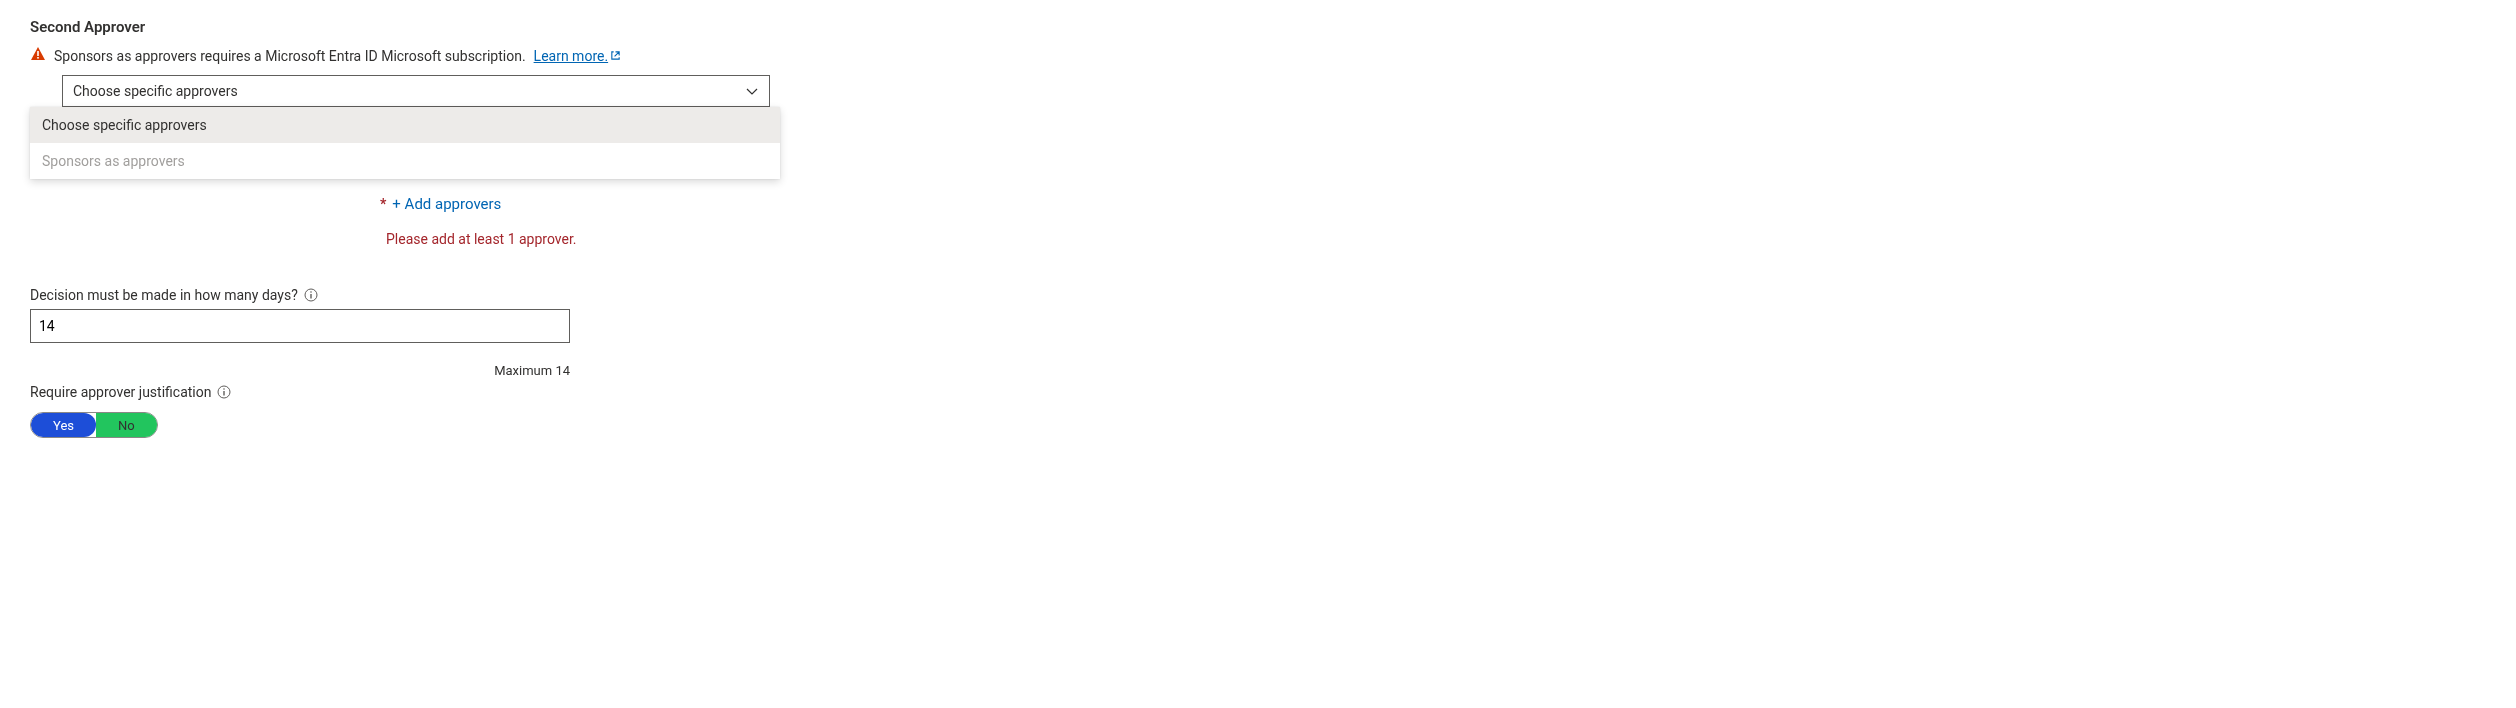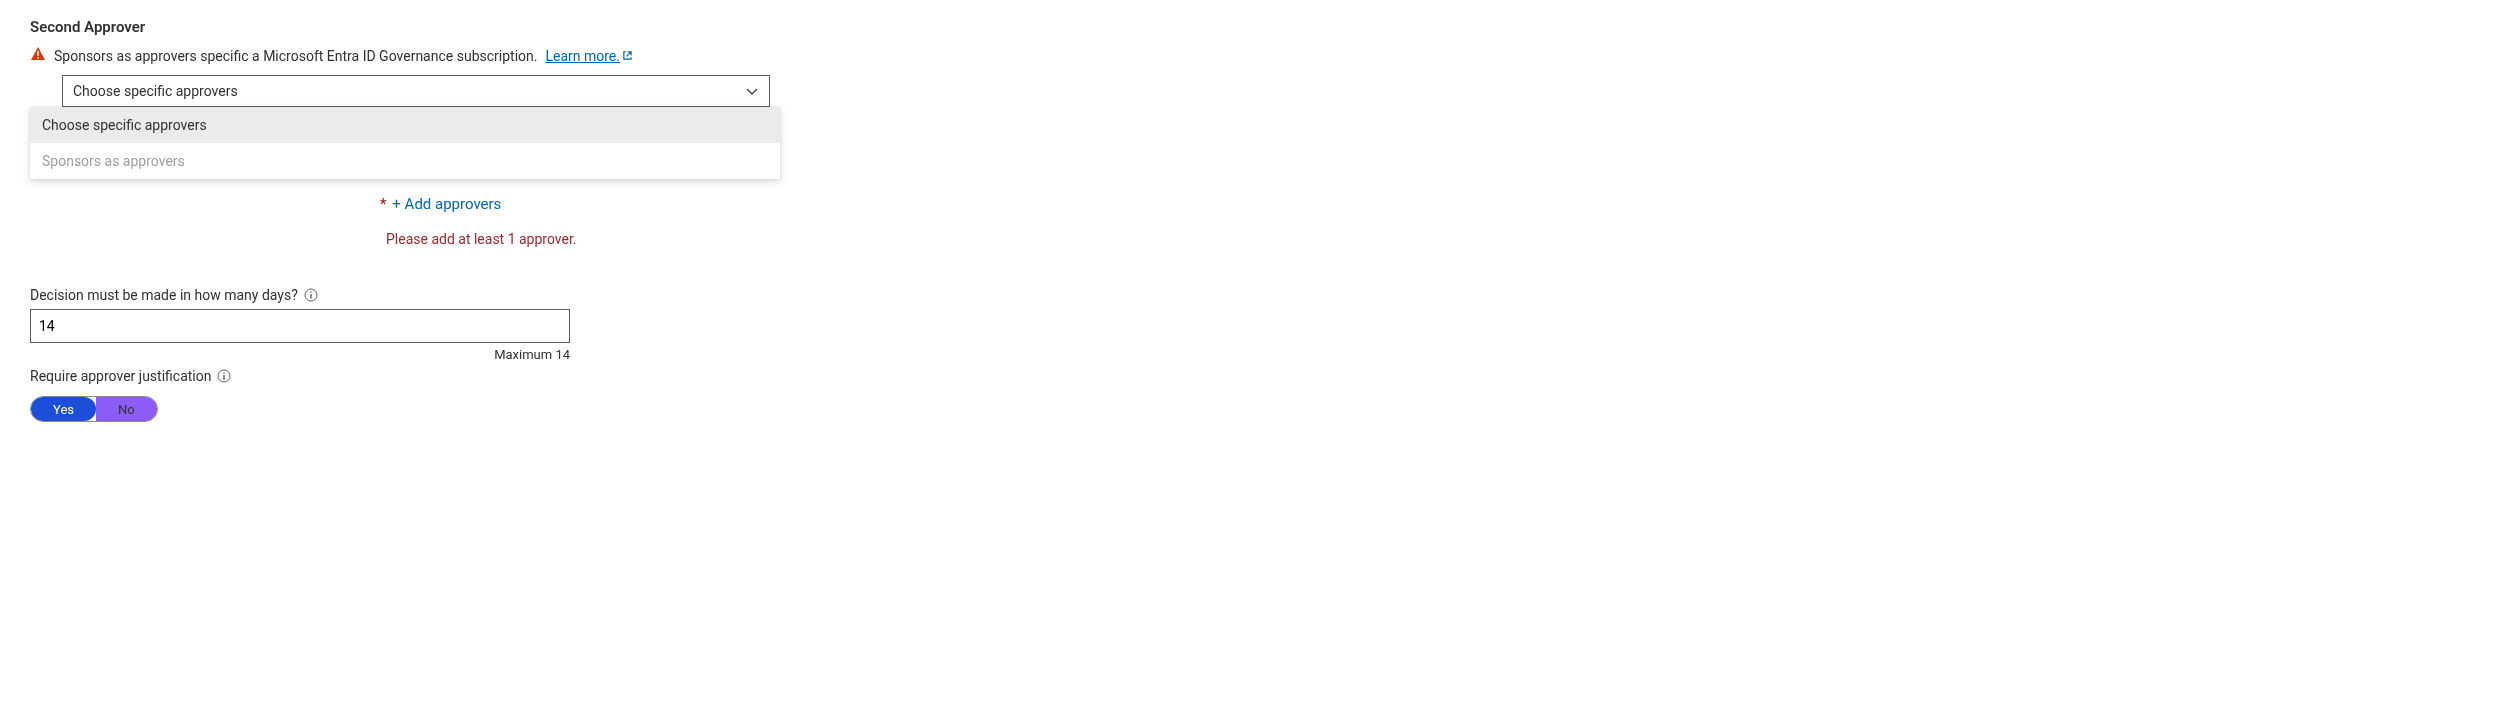--- a/index.html
+++ b/index.html
@@ -132,40 +132,40 @@
       border: 1px solid #605e5c;
       padding: 16px 8px;
       font-size: 14px;
       font-family: inherit;
     }
     .input-hint {
       width: 540px;
       text-align: right;
       font-size: 13px;
       color: #323130;
-      margin-top: 4px;
+      margin-top: 20px;
     }
     .toggle-group {
       margin-top: 6px;
     }
     .pill-toggle {
       display: inline-flex;
       border: 1px solid #8a8886;
       border-radius: 16px;
       overflow: hidden;
       height: 26px;
       margin-top: 6px;
     }
     .pill-option {
       padding: 0 22px;
       display: flex;
       align-items: center;
       font-size: 13px;
       cursor: pointer;
-      background: #8b5cf6;
+      background: #22c55e;
       color: #323130;
     }
     .pill-option.active {
       background: #1d4ed8;
       color: #ffffff;
       border-radius: 16px;
     }
   </style>
 </head>
 <body>
@@ -173,21 +173,21 @@
 <div class="section-title">Second Approver</div>
 
 <div class="info-bar">
   <span>
     <svg class="warning-icon" viewBox="0 0 16 16">
       <path d="M8 1 L15 14 L1 14 Z" fill="#d83b01"></path>
       <rect x="7.2" y="5" width="1.6" height="5" fill="#ffffff"></rect>
       <rect x="7.2" y="11" width="1.6" height="1.6" fill="#ffffff"></rect>
     </svg>
   </span>
-  <span class="info-text">Sponsors as approvers specific a Microsoft Entra ID Governance subscription.</span>
+  <span class="info-text">Sponsors as approvers requires a Microsoft Entra ID Microsoft subscription.</span>
   <a class="learn-more-link">
     <span>Learn more.</span>
     <svg class="external-icon" viewBox="0 0 12 12">
       <path d="M4 2 H2 V10 H10 V8 M6 2 H10 V6 M10 2 L5 7" fill="none" stroke="#0065b3" stroke-width="1.2"></path>
     </svg>
   </a>
 </div>
 
 <div class="dropdown-wrapper">
   <div class="dropdown-control">

